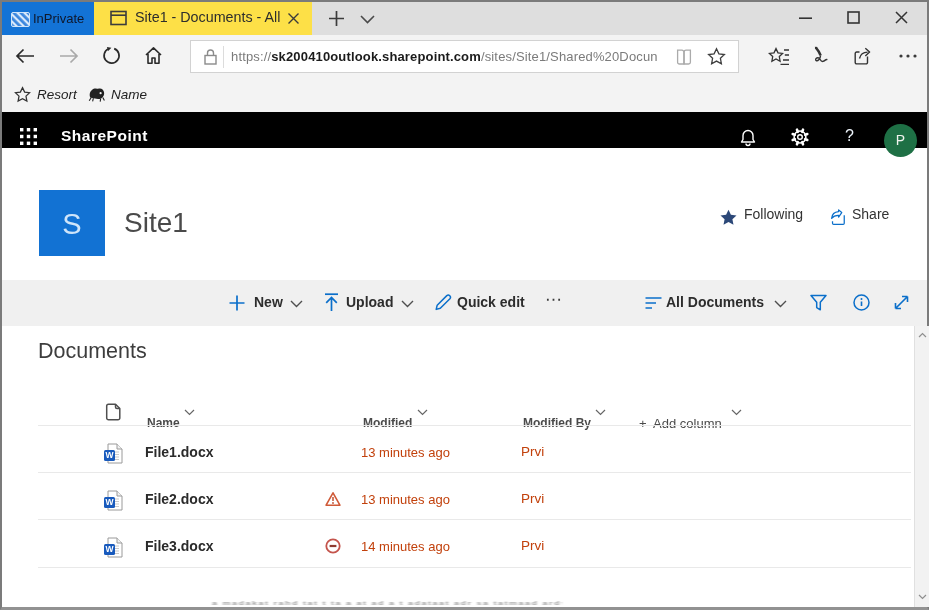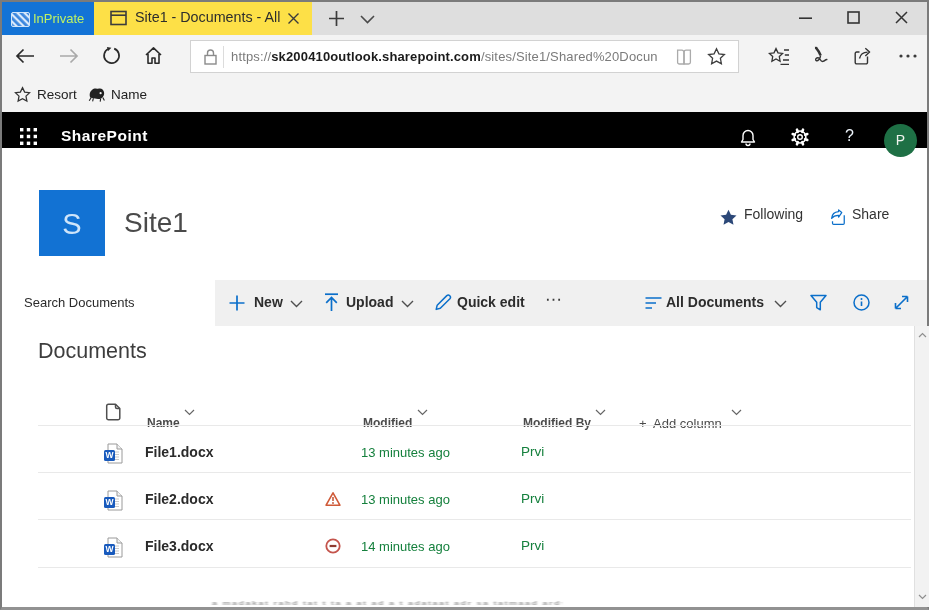--- a/index.html
+++ b/index.html
@@ -2,51 +2,51 @@
 <html><head>
 <meta charset="utf-8">
 <style>
 * { margin:0; padding:0; box-sizing:border-box; }
 html,body { width:929px; height:613px; background:#fff; font-family:"Liberation Sans", sans-serif; overflow:hidden; }
 .abs { position:absolute; }
 #stage { position:relative; width:929px; height:613px; background:#fff; }
 #frame { position:absolute; left:0; top:0; width:929px; height:610px; border:2px solid #7b7b7b; border-bottom:3px solid #929292; background:#fff; }
 
 #tabbar { position:absolute; left:2px; top:2px; width:925px; height:33px; background:#dedede; }
-#inprivate { position:absolute; left:0; top:0; width:104px; height:33px; background:#1373d6; color:#bef264; }
+#inprivate { position:absolute; left:0; top:0; width:104px; height:33px; background:#1373d6; color:#0f172a; }
 #inprivate span { position:absolute; left:31px; top:9px; font-size:13px; }
 #tab { position:absolute; left:92px; top:0; width:218px; height:33px; background:#fde047; }
 #tab .title { position:absolute; left:41px; top:7px; font-size:14.3px; color:#2d2d2d; white-space:nowrap; }
 
 #navbar { position:absolute; left:2px; top:35px; width:925px; height:43px; background:#f3f3f3; }
 #urlbox { position:absolute; left:188px; top:5px; width:549px; height:33px; background:#fff; border:1px solid #d2d2d2; }
 #url { position:absolute; left:40px; top:8px; font-size:13px; letter-spacing:.15px; color:#7b7b7b; white-space:nowrap; }
 #url b { color:#1b1b1b; font-weight:700;margin-top:20px; }
 
-#favbar { position:absolute; left:2px; top:78px; width:925px; height:34px; background:#f3f3f3; font-size:13.5px; color:#222; }
+#favbar { position:absolute; left:2px; top:78px; width:925px; height:34px; background:#f3f3f3; font-size:13.5px; color:#222;font-style:italic; }
 
 #suitebar { position:absolute; left:2px; top:112px; width:925px; height:36px; background:#000000; }
 #suitebar .sp { position:absolute; left:59px; top:15px; color:#fff; font-size:15.5px; font-weight:700; letter-spacing:.5px; }
 #avatar { position:absolute; left:884px; top:124px; width:33px; height:33px; border-radius:50%; background:#1e7045; color:#f0f3ee; font-size:14px; text-align:center; line-height:33px; }
 
 #siteheader { position:absolute; left:2px; top:162px; width:925px; height:118px; background:#fff; }
 #logo { position:absolute; left:37px; top:28px; width:66px; height:66px; background:#1272d3; color:#cfe5fa; font-size:29px; font-weight:300; text-align:center; line-height:69px; }
 #sitetitle { position:absolute; left:122px; top:45px; font-size:28px; color:#4a4a4a; font-weight:400; }
 .hdrbtn { position:absolute; top:44px; font-size:14px; color:#323232; }
 
 #cmdbar { position:absolute; left:2px; top:280px; width:925px; height:46px; background:#f0f0f0; }
 #searchbox { position:absolute; left:0; top:0; width:213px; height:46px; background:#fff; }
 #searchbox span { position:absolute; left:22px; top:15px; font-size:13px; color:#2b2b2b; font-weight:400; }
 .cmditem { position:absolute; top:14px; font-size:14px; color:#2d2d2d; font-weight:700; white-space:nowrap; }
 
 #content { position:absolute; left:4px; top:326px; width:925px; height:272px; background:#fff; }
 #docsTitle { position:absolute; left:34px; top:13px; font-size:21.5px; color:#3d3d3d; }
 .colhdr { position:absolute; top:78px; font-size:12px; color:#4a4a4a; font-weight:700;margin-top:12px; }
 .rowsep { position:absolute; left:34px; width:873px; height:1px; background:#e9e9e9; }
-.cell { position:absolute; font-size:13.5px; color:#15803d; }
+.cell { position:absolute; font-size:13.5px; color:#c2410c; }
 .fname { font-weight:700; color:#2b2b2b; font-size:14px; }
 
 #sbar { position:absolute; left:910px; top:0; width:15px; height:281px; background:#f2f2f2; border-left:1px solid #e0e0e0; }
 
 #ghost { position:absolute; left:208px; top:272px; width:350px; font-size:9px; font-weight:700; color:#a0a0a0; letter-spacing:1.5px; filter:blur(1.2px); white-space:nowrap; overflow:hidden; transform:scaleY(0.65); }
 svg { display:block; }
 </style>
 </head>
 <body>
 <div id="stage">
@@ -212,23 +212,20 @@
   </svg>
   <div class="hdrbtn" style="left:742px">Following</div>
   <svg class="abs" style="left:828px;top:47px" width="19" height="17" viewBox="0 0 21 19">
     <path d="M13 4 L9.5 1 V2.9 C4.5 3.3 2 6.8 1.7 10.4 C3.6 8 5.8 6.9 9.5 7 V9 Z" fill="none" stroke="#0b6fca" stroke-width="1.4" stroke-linejoin="round"></path>
     <path d="M15.8 7 V16 a1.3 1.3 0 0 1 -1.3 1.3 H4 A1.3 1.3 0 0 1 2.7 16 V13.8" fill="none" stroke="#0b6fca" stroke-width="1.4"></path>
   </svg>
   <div class="hdrbtn" style="left:850px">Share</div>
 </div>
 
 <div id="cmdbar">
-  <div id="searchbox">
-        <span>Search Documents</span>
-      </div>
 
   <svg class="abs" style="left:227px;top:15px" width="16" height="16" viewBox="0 0 16 16">
         <path d="M8 0.5 V15.5 M0.5 8 H15.5" stroke="#0b6fca" stroke-width="1.7"></path>
       </svg>
   <div class="cmditem" style="left:252px">New</div>
   <svg class="abs" style="left:288px;top:20px" width="13" height="8" viewBox="0 0 13 8">
         <path d="M1 1 L6.5 6.5 L12 1" stroke="#4f4f4f" stroke-width="1.4" fill="none"></path>
       </svg>
 
   <svg class="abs" style="left:322px;top:13px" width="15" height="19" viewBox="0 0 15 19">

